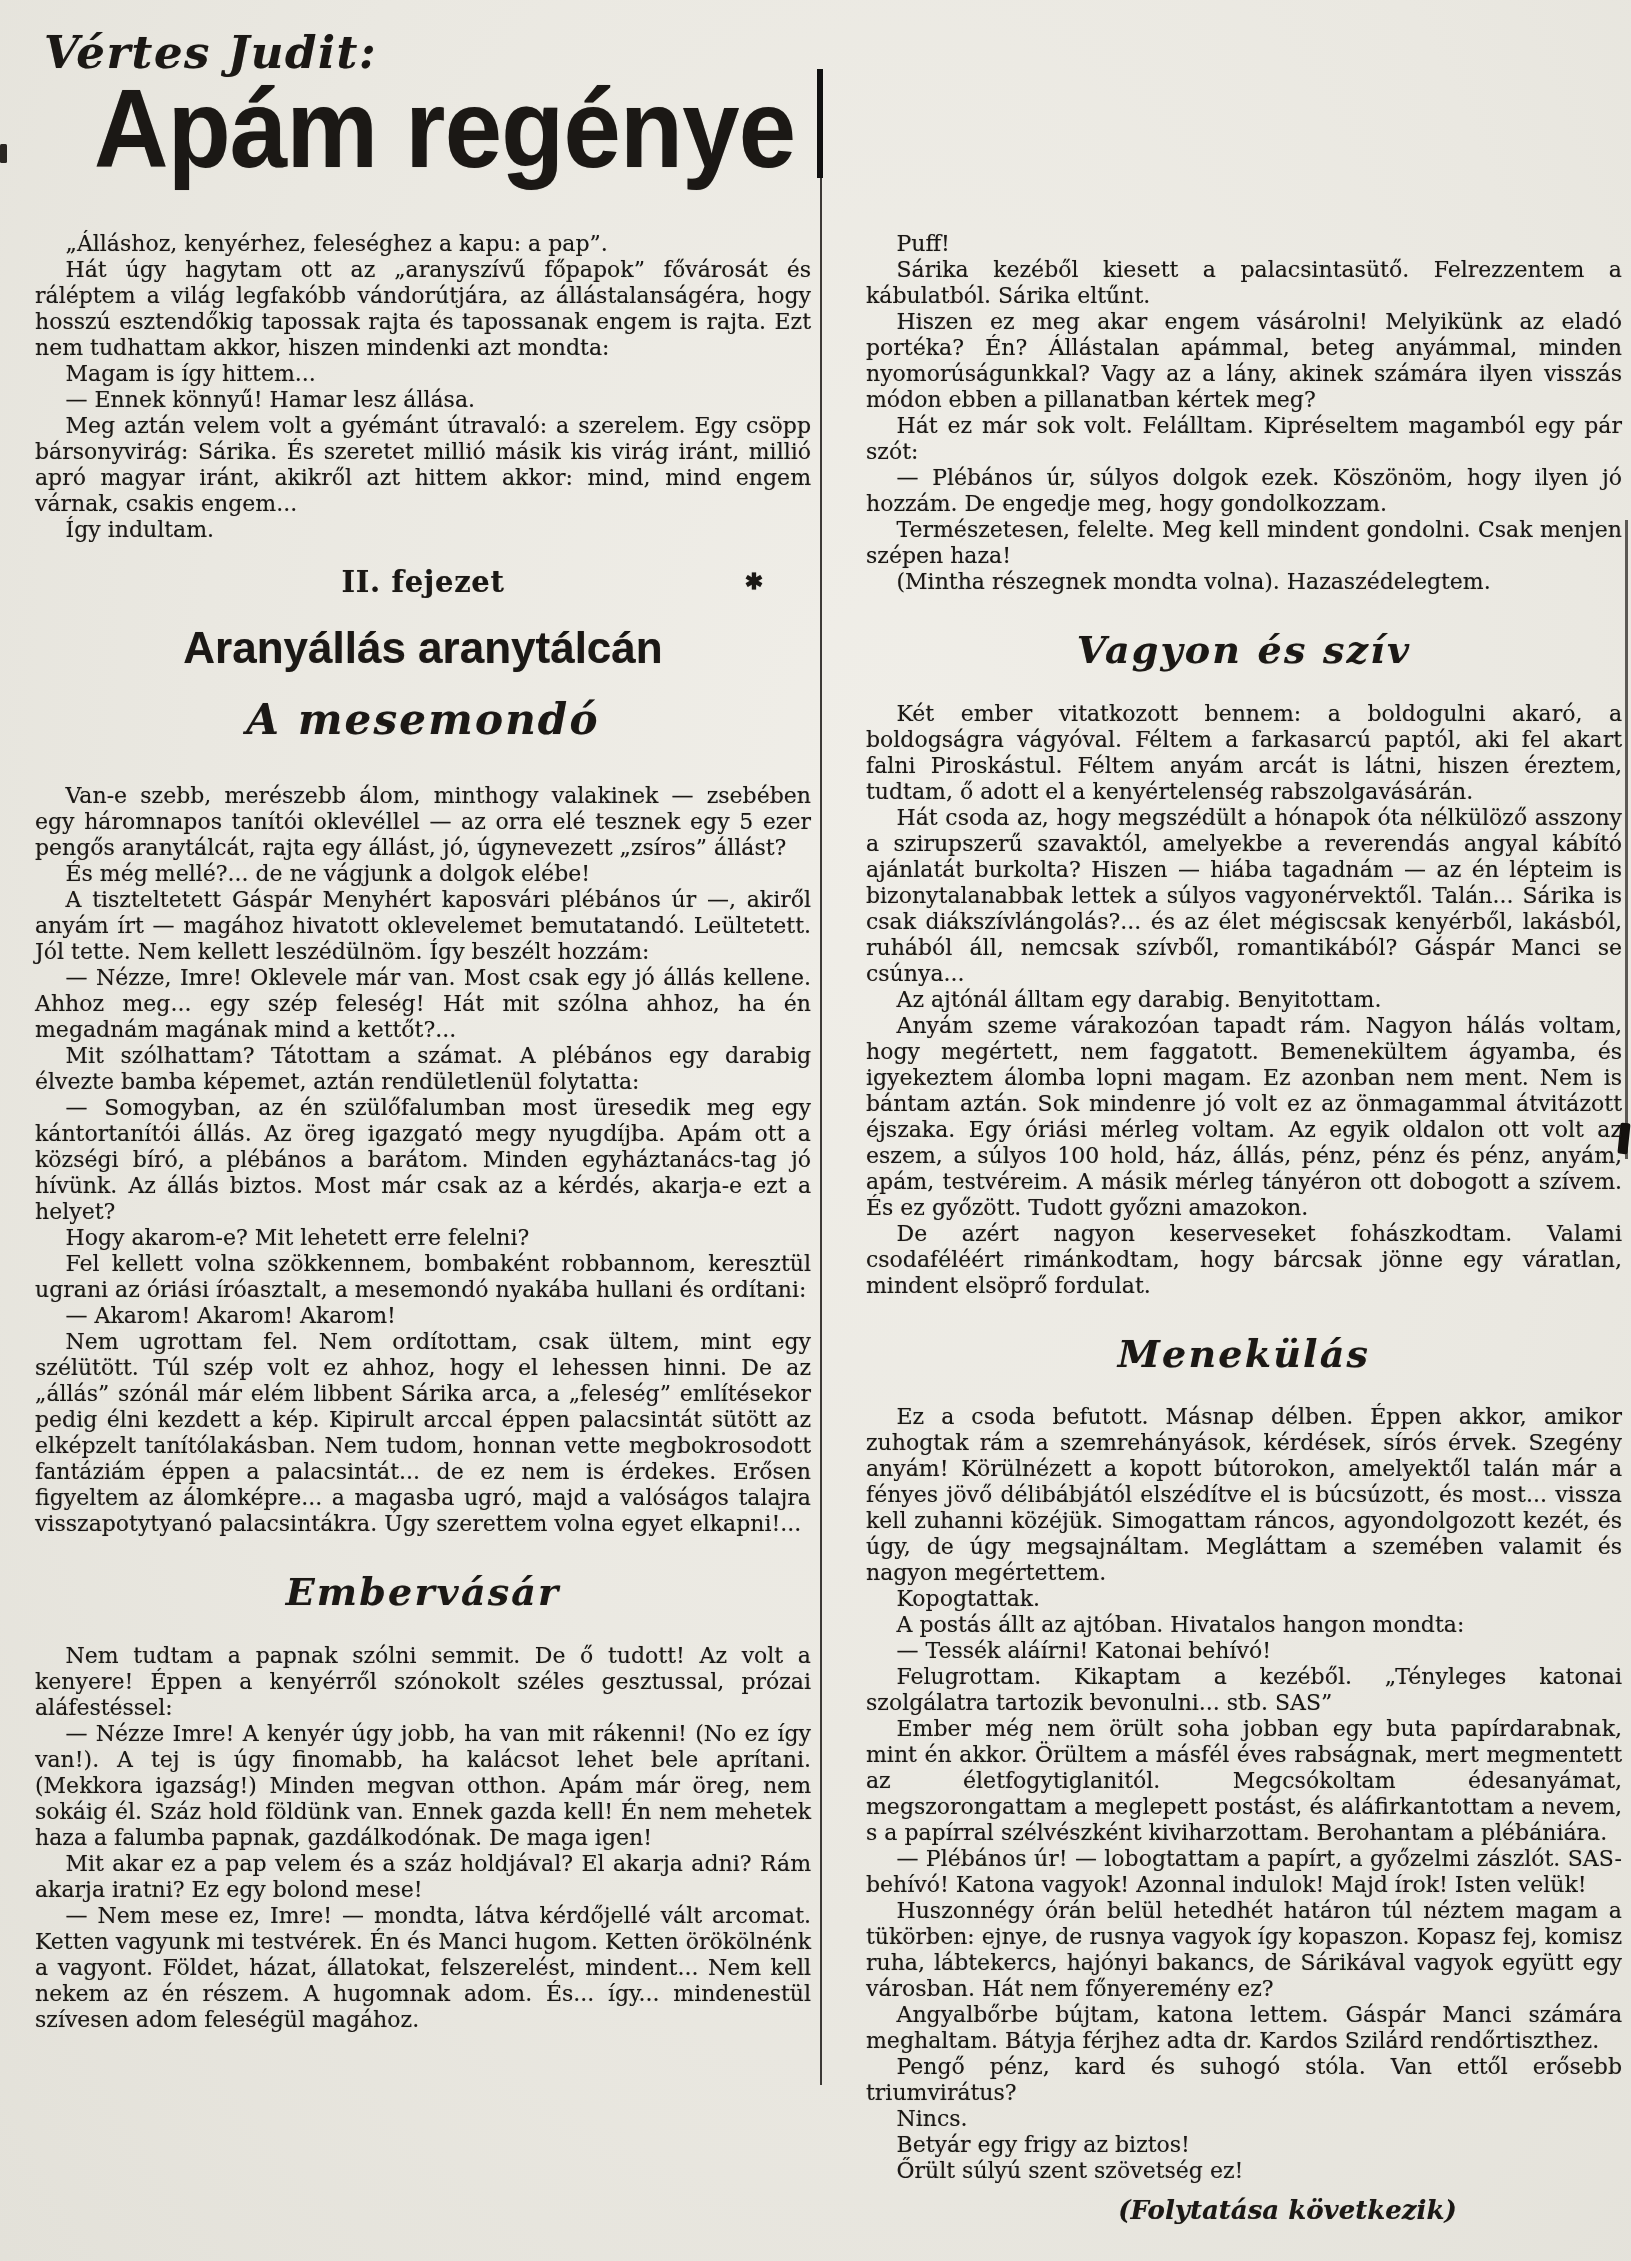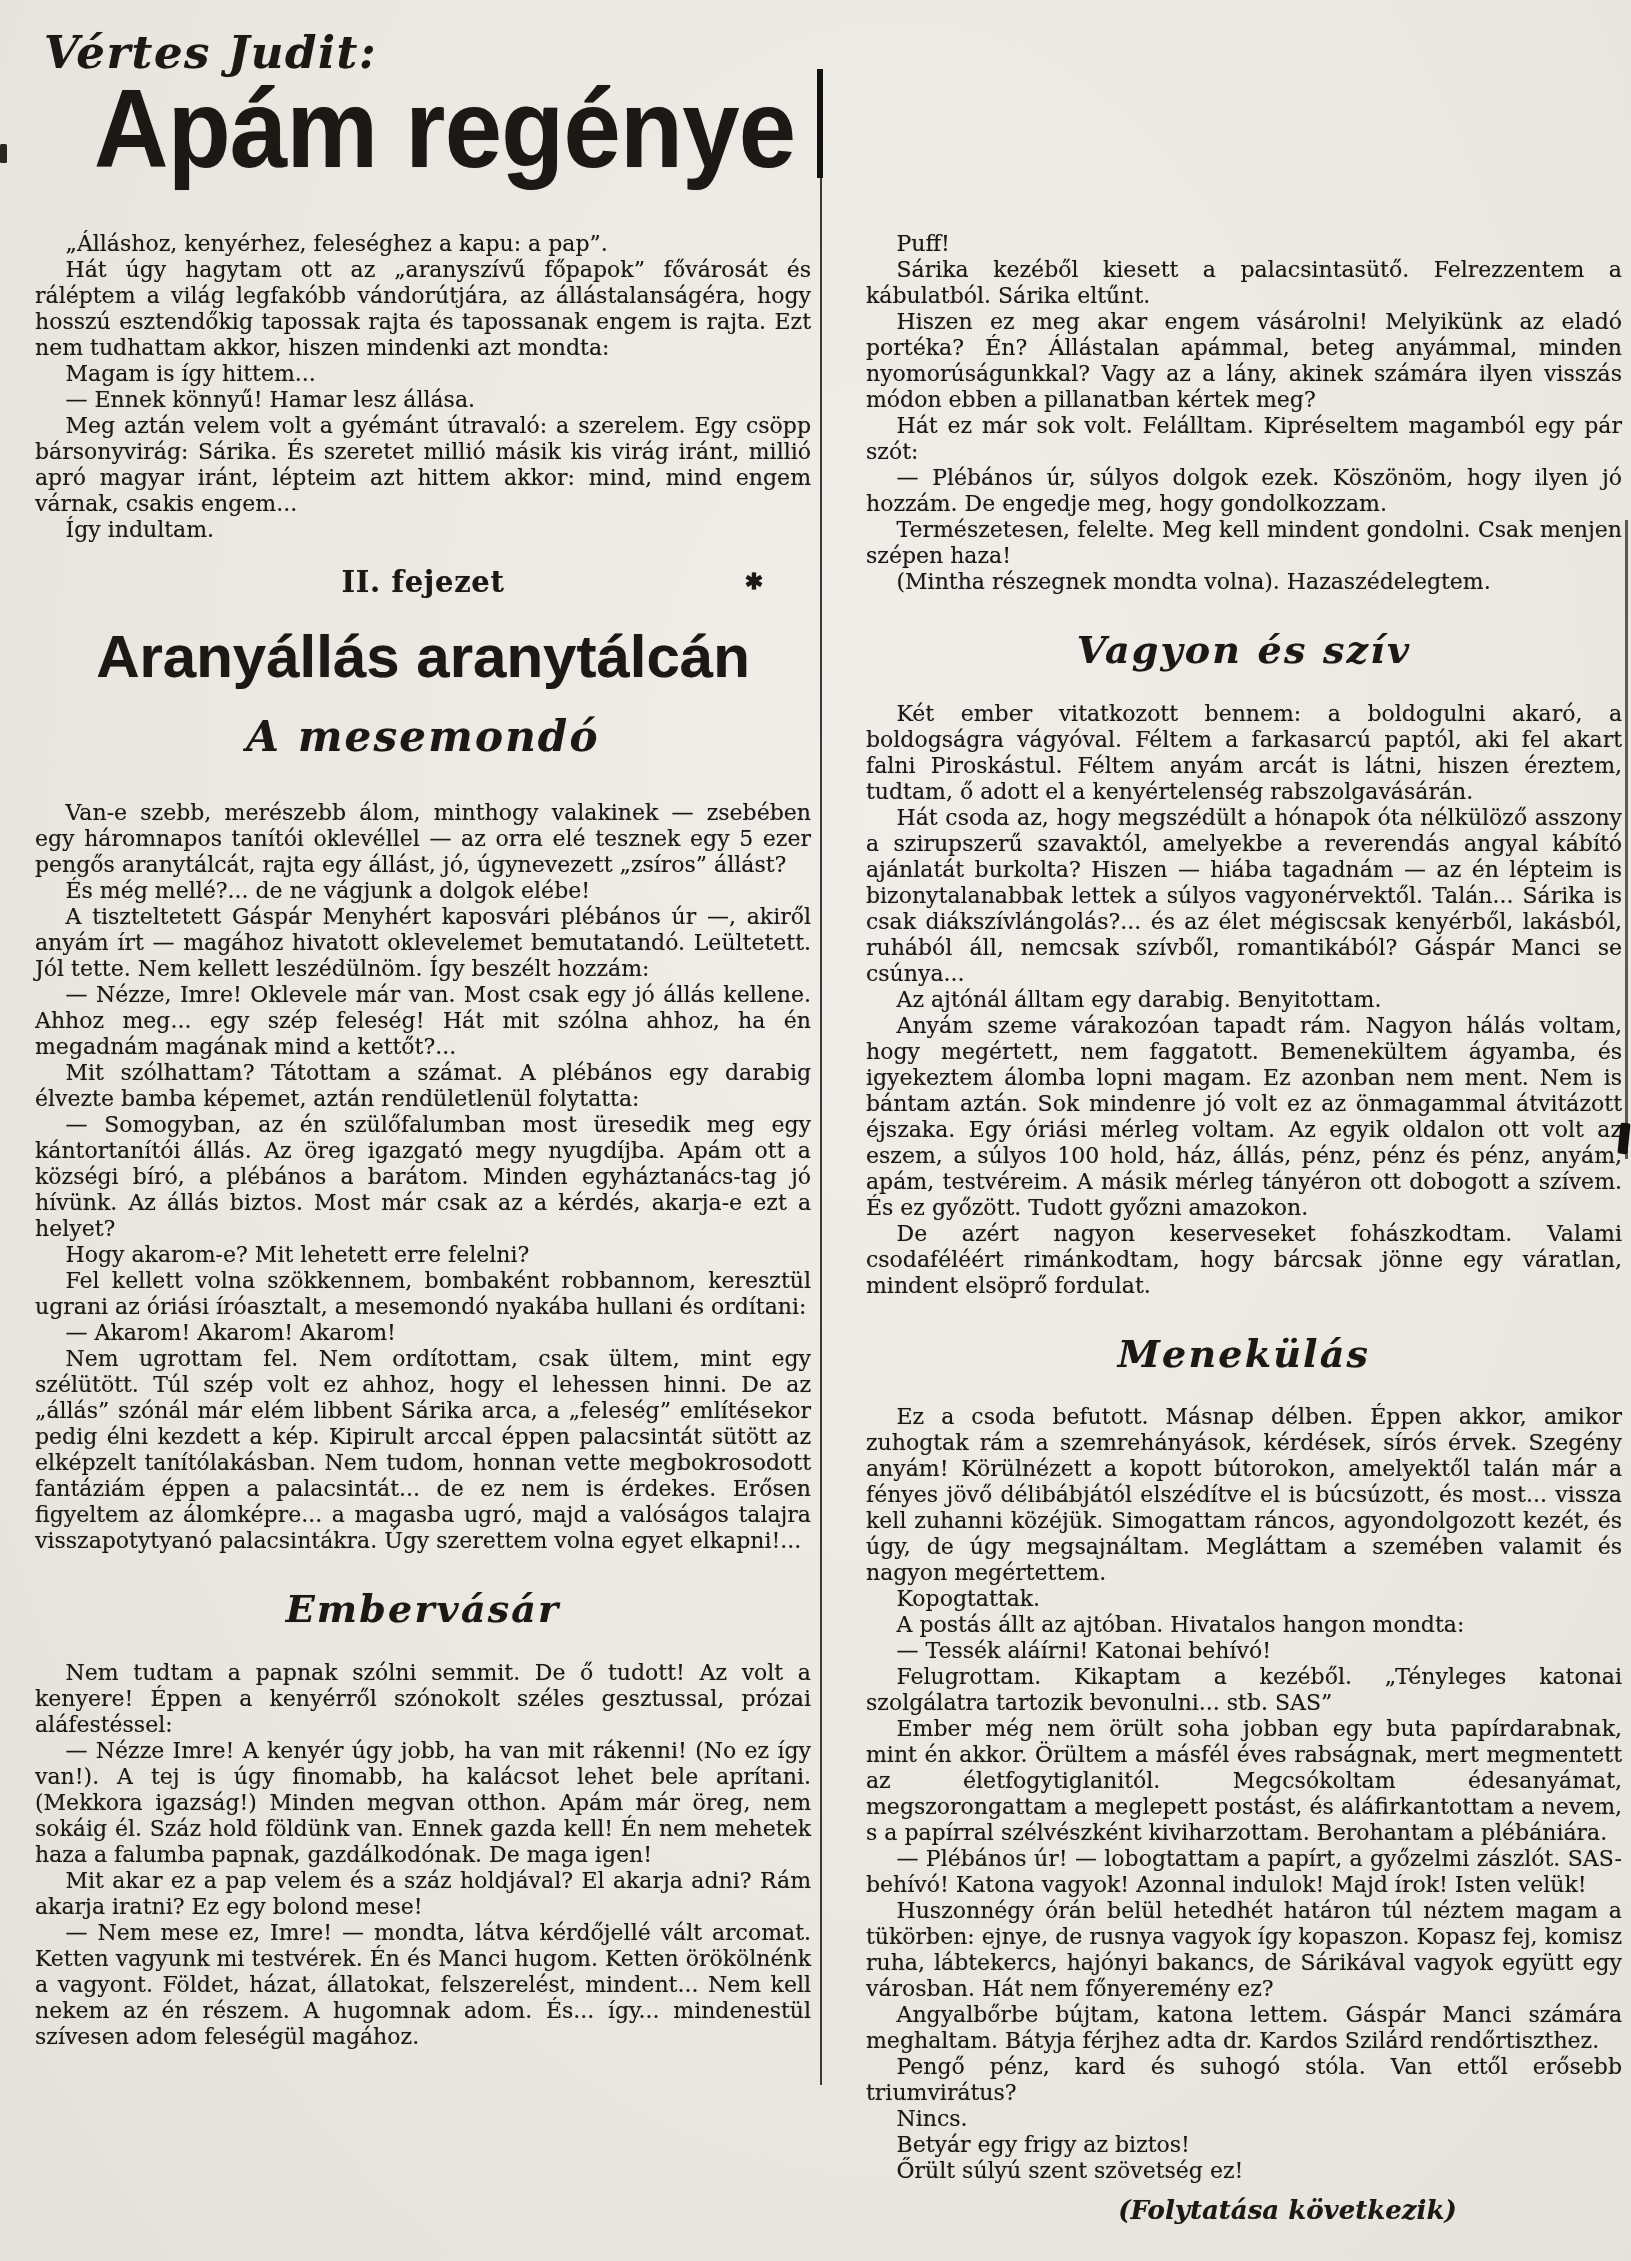--- a/index.html
+++ b/index.html
@@ -33,21 +33,21 @@
   .col p { margin:0; text-indent:30.5px; text-align:justify; }
   
   .h-chapter {
     position:relative; text-align:center;
     font:bold 29px/1.2 "DejaVu Serif", serif;
     margin:22px 0 17.4px; letter-spacing:0.7px;
   }
   .ornament { position:absolute; right:47px; top:2.9px; font-size:22px; }
   .h-big {
     text-align:center; font-family:"Liberation Sans", sans-serif;
-    font-weight:bold; font-size:60px; line-height:1.05;
+    font-weight:bold; font-size:44px; line-height:1.05;
     letter-spacing:0px; margin:25px 0 10.2px;
   }
   .h-italic {
     text-align:center; font:bold italic 42px/1.15 "DejaVu Serif", serif;
     letter-spacing:2.2px; margin:25px 0 39px;
   }
   .h-italic-small {
     text-align:center; font:bold italic 38px/1.15 "DejaVu Serif", serif;
     letter-spacing:2.2px; margin:33px 0 29px;
   }
@@ -89,21 +89,21 @@
   <div class="edge-blob"></div>
 
   <div class="author ink">Vértes Judit:</div>
   <div class="main-title ink">Apám regénye</div>
 
   <div class="col col-left ink">
     <p>„Álláshoz, kenyérhez, feleséghez a kapu: a pap”.</p>
     <p>Hát úgy hagytam ott az „aranyszívű főpapok” fővárosát és ráléptem a világ legfakóbb vándorútjára, az állástalanságéra, hogy hosszú esztendőkig tapossak rajta és tapossanak engem is rajta. Ezt nem tudhattam akkor, hiszen mindenki azt mondta:</p>
     <p>Magam is így hittem...</p>
     <p>— Ennek könnyű! Hamar lesz állása.</p>
-    <p>Meg aztán velem volt a gyémánt útravaló: a szerelem. Egy csöpp bársonyvirág: Sárika. És szeretet millió másik kis virág iránt, millió apró magyar iránt, lépteim azt hittem akkor: mind, mind engem várnak, csakis engem...</p>
+    <p>Meg aztán velem volt a gyémánt útravaló: a szerelem. Egy csöpp bársonyvirág: Sárika. És szeretet millió másik kis virág iránt, millió apró magyar iránt, akikről azt hittem akkor: mind, mind engem várnak, csakis engem...</p>
     <p>Így indultam.</p>
 
     <div class="h-chapter">
       <span>II. fejezet</span>
       <span class="ornament">✱</span>
     </div>
 
     <div class="h-big ink">Aranyállás aranytálcán</div>
     <div class="h-italic ink">A mesemondó</div>
 

